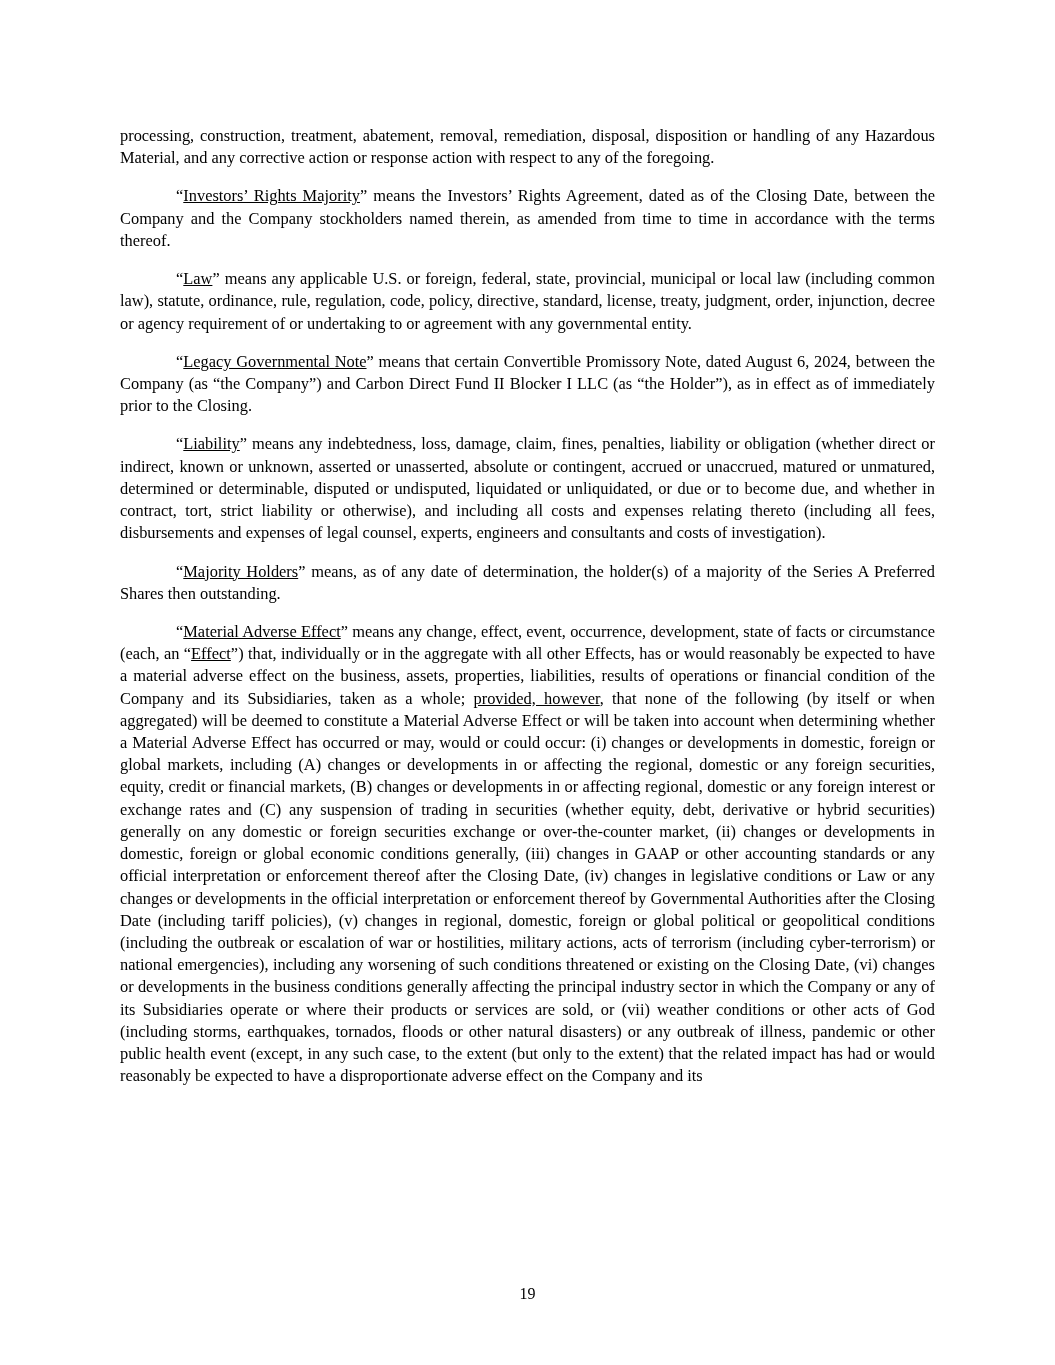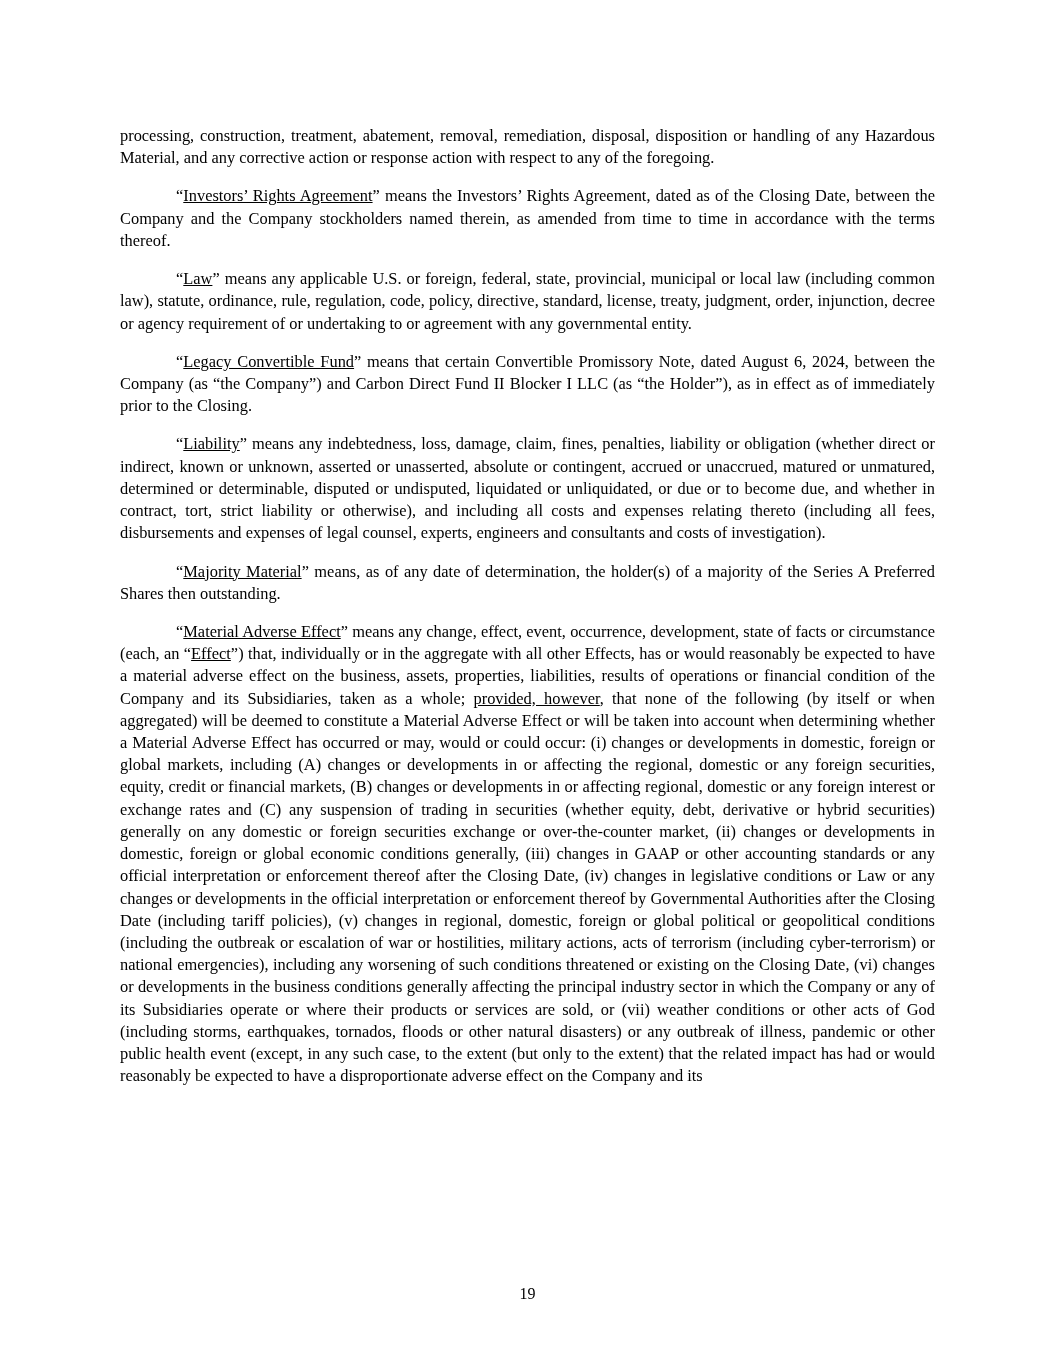--- a/index.html
+++ b/index.html
@@ -49,21 +49,21 @@
     font-size: 16px;
     font-family: "Liberation Serif", "DejaVu Serif", serif;
   }
 </style>
 </head>
 <body>
 
 <div class="page">
   <div class="body-text" id="body-text">
       <p class="para first">processing, construction, treatment, abatement, removal, remediation, disposal, disposition or handling of any Hazardous Material, and any corrective action or response action with respect to any of the foregoing.</p>
-      <p class="para indented">“<span class="u">Investors’ Rights Agreement</span>” means the Investors’ Rights Agreement, dated as of the Closing Date, between the Company and the Company stockholders named therein, as amended from time to time in accordance with the terms thereof.</p>
+      <p class="para indented">“<span class="u">Investors’ Rights Majority</span>” means the Investors’ Rights Agreement, dated as of the Closing Date, between the Company and the Company stockholders named therein, as amended from time to time in accordance with the terms thereof.</p>
       <p class="para indented">“<span class="u">Law</span>” means any applicable U.S. or foreign, federal, state, provincial, municipal or local law (including common law), statute, ordinance, rule, regulation, code, policy, directive, standard, license, treaty, judgment, order, injunction, decree or agency requirement of or undertaking to or agreement with any governmental entity.</p>
-      <p class="para indented">“<span class="u">Legacy Convertible Fund</span>” means that certain Convertible Promissory Note, dated August 6, 2024, between the Company (as “the Company”) and Carbon Direct Fund II Blocker I LLC (as “the Holder”), as in effect as of immediately prior to the Closing.</p>
+      <p class="para indented">“<span class="u">Legacy Governmental Note</span>” means that certain Convertible Promissory Note, dated August 6, 2024, between the Company (as “the Company”) and Carbon Direct Fund II Blocker I LLC (as “the Holder”), as in effect as of immediately prior to the Closing.</p>
       <p class="para indented">“<span class="u">Liability</span>” means any indebtedness, loss, damage, claim, fines, penalties, liability or obligation (whether direct or indirect, known or unknown, asserted or unasserted, absolute or contingent, accrued or unaccrued, matured or unmatured, determined or determinable, disputed or undisputed, liquidated or unliquidated, or due or to become due, and whether in contract, tort, strict liability or otherwise), and including all costs and expenses relating thereto (including all fees, disbursements and expenses of legal counsel, experts, engineers and consultants and costs of investigation).</p>
-      <p class="para indented">“<span class="u">Majority Material</span>” means, as of any date of determination, the holder(s) of a majority of the Series A Preferred Shares then outstanding.</p>
+      <p class="para indented">“<span class="u">Majority Holders</span>” means, as of any date of determination, the holder(s) of a majority of the Series A Preferred Shares then outstanding.</p>
       <p class="para indented">“<span class="u">Material Adverse Effect</span>” means any change, effect, event, occurrence, development, state of facts or circumstance (each, an “<span class="u">Effect</span>”) that, individually or in the aggregate with all other Effects, has or would reasonably be expected to have a material adverse effect on the business, assets, properties, liabilities, results of operations or financial condition of the Company and its Subsidiaries, taken as a whole; <span class="u">provided, however</span>, that none of the following (by itself or when aggregated) will be deemed to constitute a Material Adverse Effect or will be taken into account when determining whether a Material Adverse Effect has occurred or may, would or could occur: (i) changes or developments in domestic, foreign or global markets, including (A) changes or developments in or affecting the regional, domestic or any foreign securities, equity, credit or financial markets, (B) changes or developments in or affecting regional, domestic or any foreign interest or exchange rates and (C) any suspension of trading in securities (whether equity, debt, derivative or hybrid securities) generally on any domestic or foreign securities exchange or over-the-counter market, (ii) changes or developments in domestic, foreign or global economic conditions generally, (iii) changes in GAAP or other accounting standards or any official interpretation or enforcement thereof after the Closing Date, (iv) changes in legislative conditions or Law or any changes or developments in the official interpretation or enforcement thereof by Governmental Authorities after the Closing Date (including tariff policies), (v) changes in regional, domestic, foreign or global political or geopolitical conditions (including the outbreak or escalation of war or hostilities, military actions, acts of terrorism (including cyber-terrorism) or national emergencies), including any worsening of such conditions threatened or existing on the Closing Date, (vi) changes or developments in the business conditions generally affecting the principal industry sector in which the Company or any of its Subsidiaries operate or where their products or services are sold, or (vii) weather conditions or other acts of God (including storms, earthquakes, tornados, floods or other natural disasters) or any outbreak of illness, pandemic or other public health event (except, in any such case, to the extent (but only to the extent) that the related impact has had or would reasonably be expected to have a disproportionate adverse effect on the Company and its</p>
     </div>
   <div class="footer">19</div>
 </div>
 
 </body></html>

